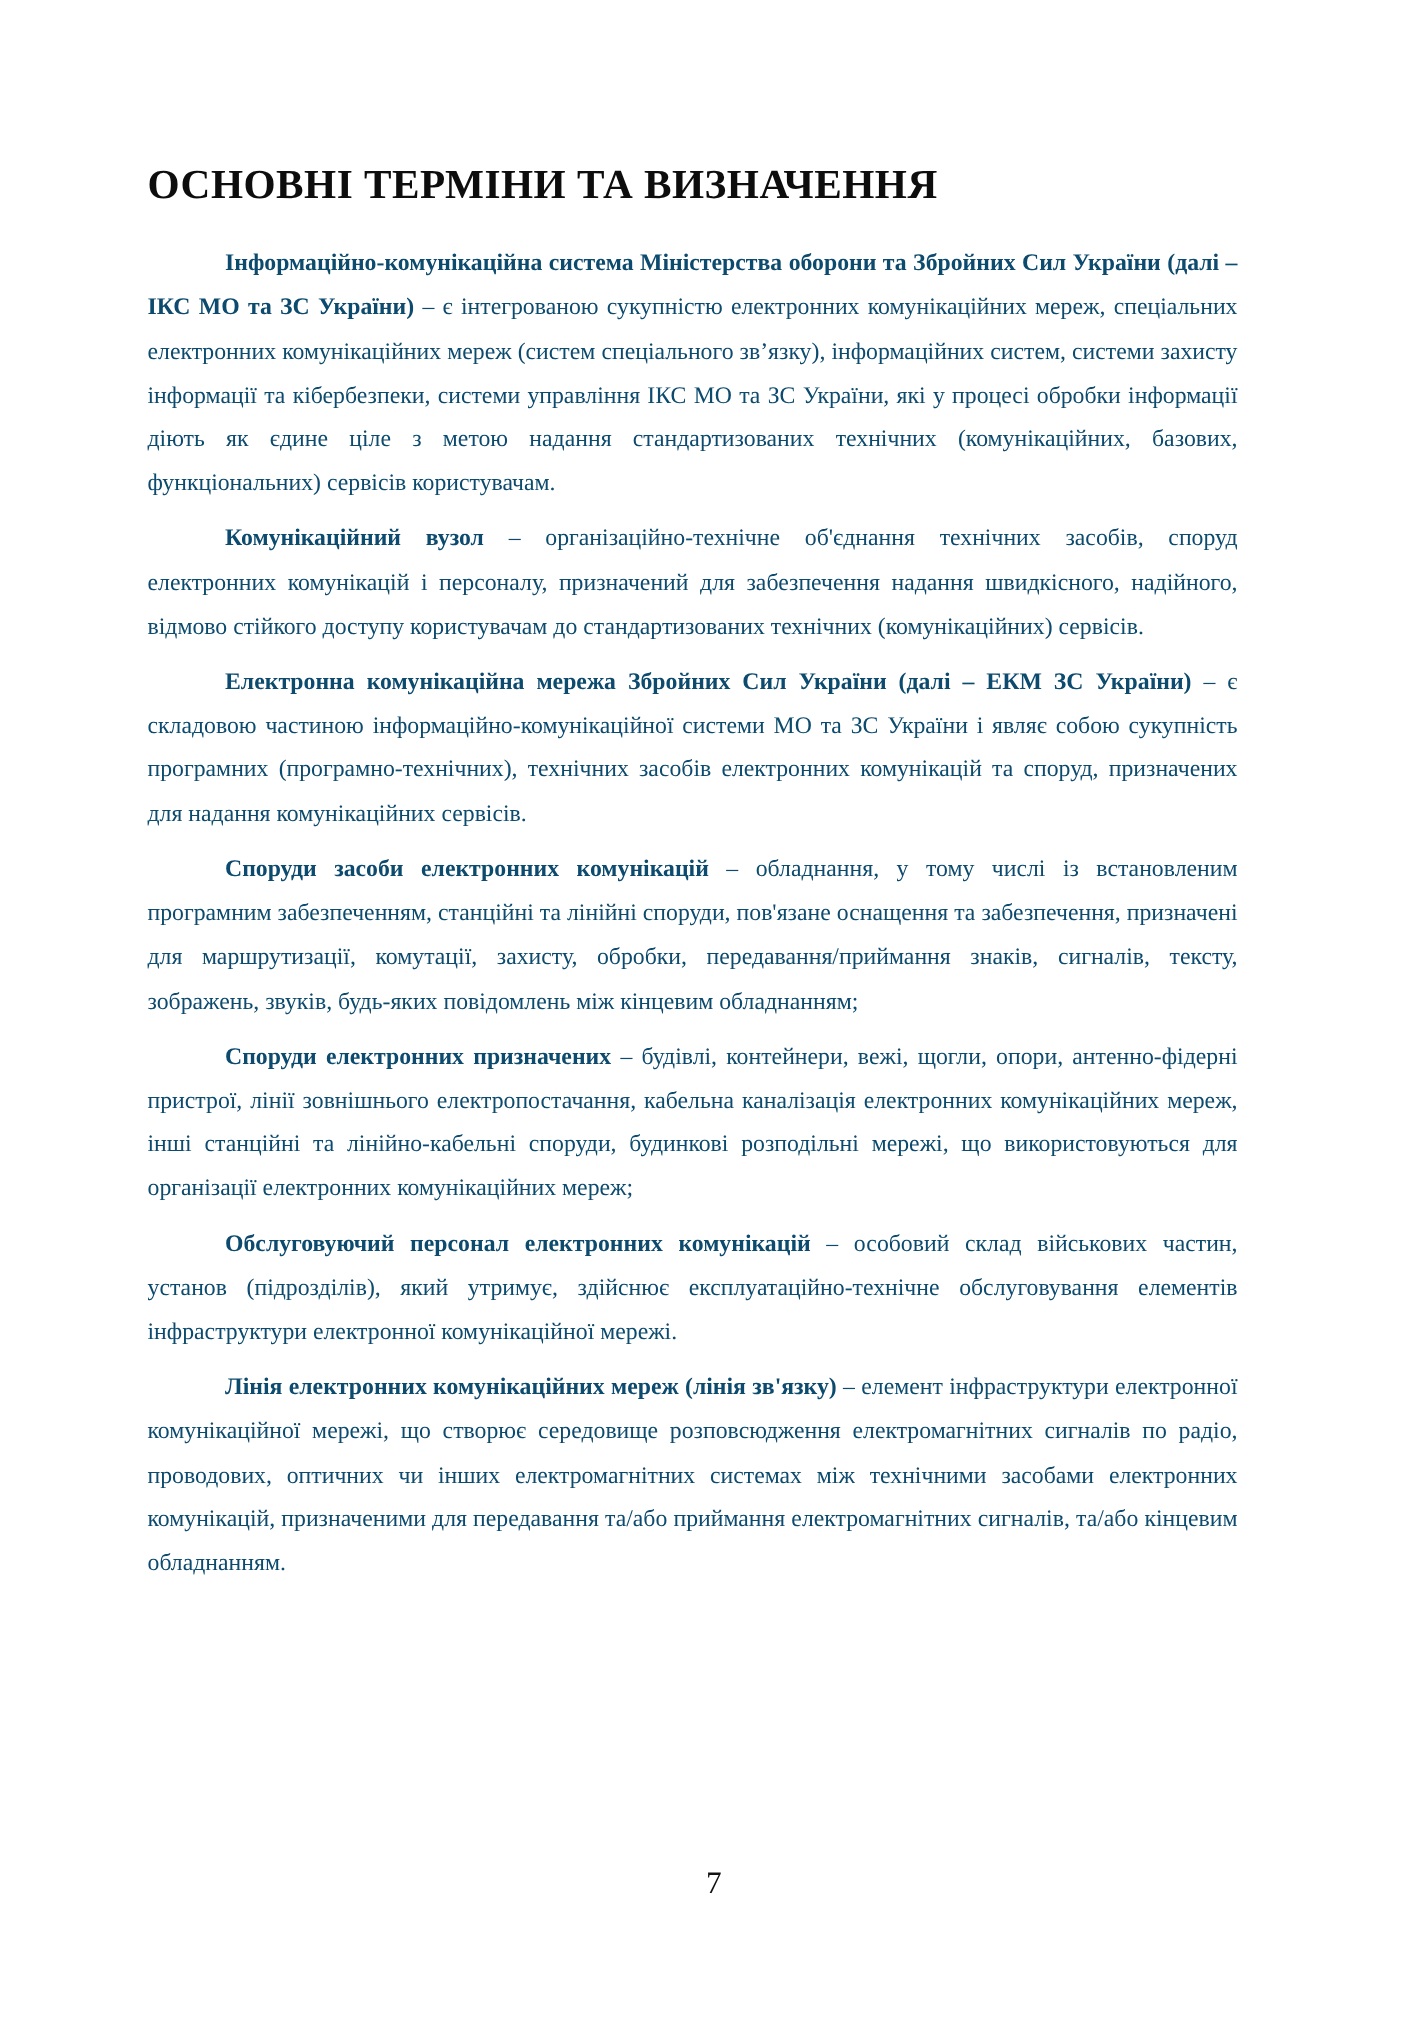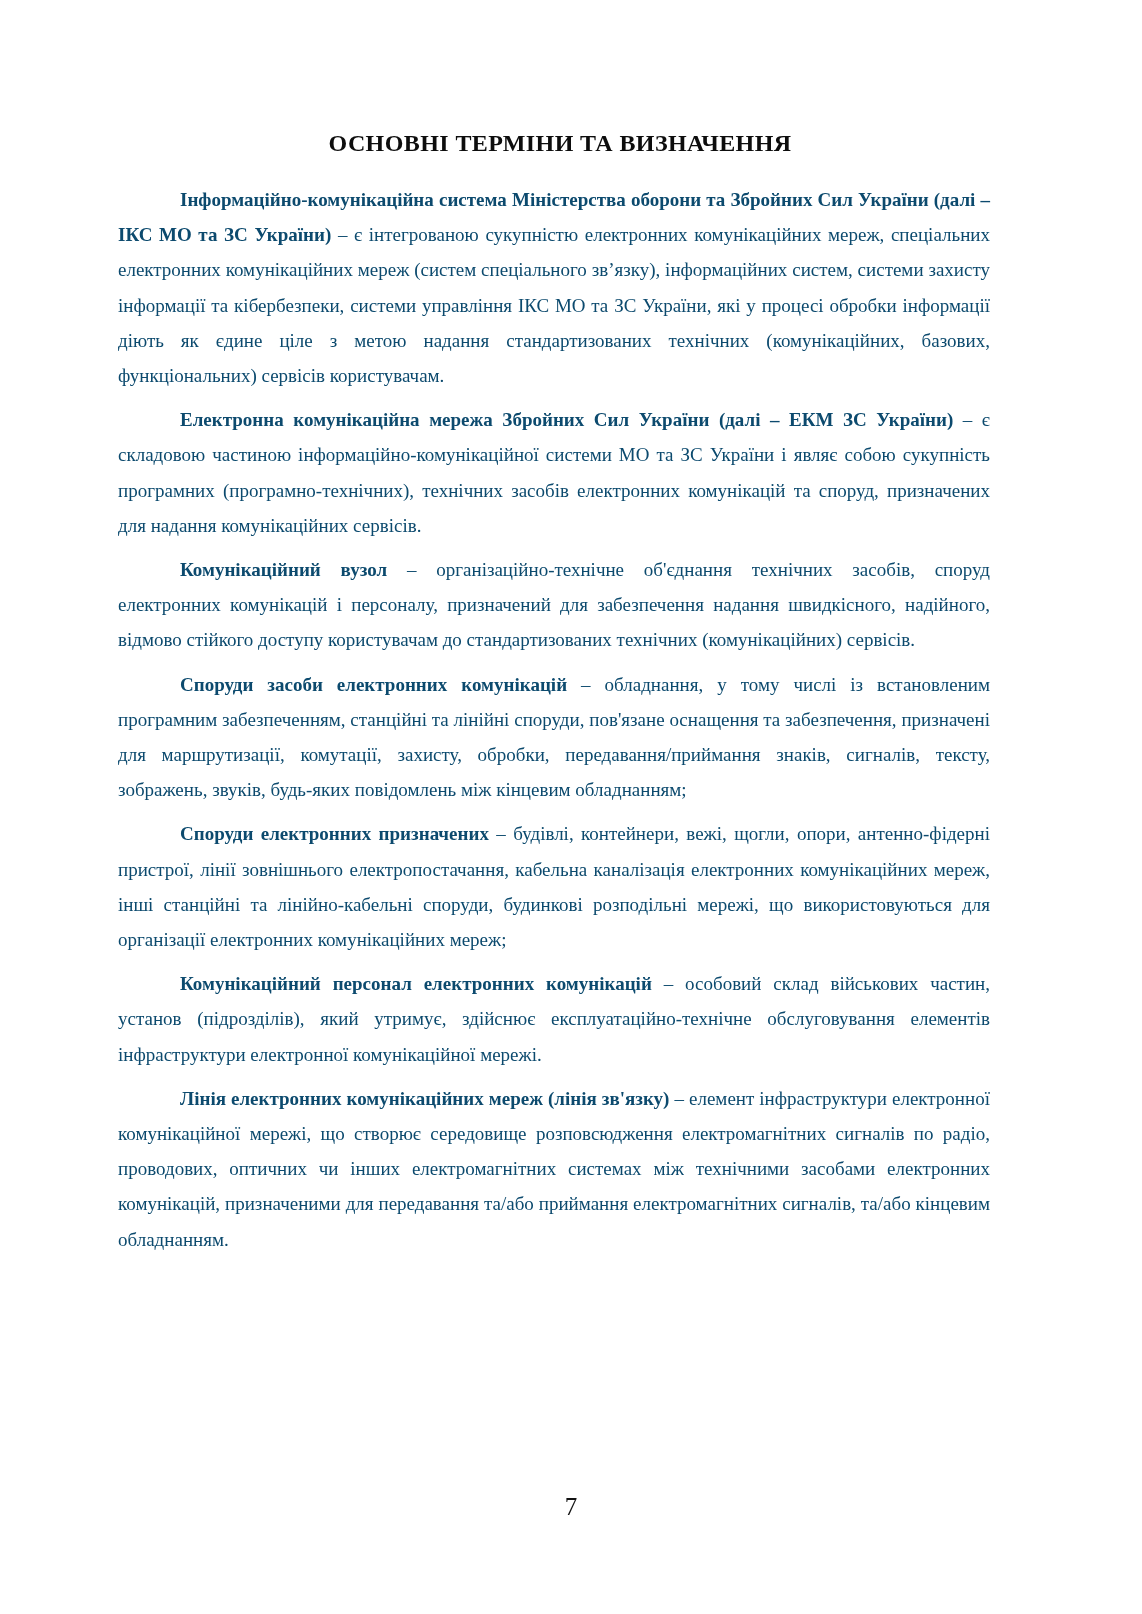--- a/index.html
+++ b/index.html
@@ -19,22 +19,22 @@
     color: #101010;
     overflow: hidden;
   }
   .content {
     position: absolute;
     left: 118px;
     top: 0;
     width: 884px;
   }
   .doc-title {
-    text-align: center;
-    font-size: 24px;
+    text-align: left;
+    font-size: 33px;
     font-weight: bold;
     letter-spacing: 0.4px;
     margin: 0;
     padding-top: 128px;
     padding-bottom: 0;
     line-height: 1.25;
     color: #0d0d0d;
   }
   .body-block {
     margin-top: 24px;
@@ -76,37 +76,37 @@
 
     <h1 class="doc-title">ОСНОВНІ ТЕРМІНИ ТА ВИЗНАЧЕННЯ</h1>
 
     <div class="body-block">
 
       <p class="para">
         <span class="term">Інформаційно-комунікаційна система Міністерства оборони та Збройних Сил України (далі – ІКС МО та ЗС України)</span><span> – є інтегрованою сукупністю електронних комунікаційних мереж, спеціальних електронних комунікаційних мереж (систем спеціального зв’язку), інформаційних систем, системи захисту інформації та кібербезпеки, системи управління ІКС МО та ЗС України, які у процесі обробки інформації діють як єдине ціле з метою надання стандартизованих технічних (комунікаційних, базових, функціональних) сервісів користувачам.</span>
       </p>
 
       <p class="para">
-        <span class="term">Електронна комунікаційна мережа Збройних Сил України (далі – ЕКМ ЗС України)</span><span> – є складовою частиною інформаційно-комунікаційної системи МО та ЗС України і являє собою сукупність програмних (програмно-технічних), технічних засобів електронних комунікацій та споруд, призначених для надання комунікаційних сервісів.</span>
+        <span class="term">Комунікаційний вузол</span><span> – організаційно-технічне об'єднання технічних засобів, споруд  електронних комунікацій і персоналу, призначений для забезпечення надання швидкісного, надійного, відмово стійкого доступу користувачам до стандартизованих технічних (комунікаційних) сервісів.</span>
       </p>
 
       <p class="para">
-        <span class="term">Комунікаційний вузол</span><span> – організаційно-технічне об'єднання технічних засобів, споруд  електронних комунікацій і персоналу, призначений для забезпечення надання швидкісного, надійного, відмово стійкого доступу користувачам до стандартизованих технічних (комунікаційних) сервісів.</span>
+        <span class="term">Електронна комунікаційна мережа Збройних Сил України (далі – ЕКМ ЗС України)</span><span> – є складовою частиною інформаційно-комунікаційної системи МО та ЗС України і являє собою сукупність програмних (програмно-технічних), технічних засобів електронних комунікацій та споруд, призначених для надання комунікаційних сервісів.</span>
       </p>
 
       <p class="para">
         <span class="term">Споруди засоби електронних комунікацій</span><span> – обладнання, у тому числі із встановленим програмним забезпеченням, станційні та лінійні споруди, пов'язане оснащення та забезпечення, призначені для маршрутизації, комутації, захисту, обробки, передавання/приймання знаків, сигналів, тексту, зображень, звуків, будь-яких повідомлень між кінцевим обладнанням;</span>
       </p>
 
       <p class="para">
         <span class="term">Споруди електронних призначених</span><span> – будівлі, контейнери, вежі, щогли, опори, антенно-фідерні пристрої, лінії зовнішнього електропостачання, кабельна каналізація електронних комунікаційних мереж, інші станційні та лінійно-кабельні споруди, будинкові розподільні мережі, що використовуються для організації електронних комунікаційних мереж;</span>
       </p>
 
       <p class="para">
-        <span class="term">Комунікаційний персонал електронних комунікацій</span><span> – особовий склад військових частин, установ (підрозділів), який утримує, здійснює експлуатаційно-технічне обслуговування елементів інфраструктури електронної комунікаційної мережі.</span>
+        <span class="term">Обслуговуючий персонал електронних комунікацій</span><span> – особовий склад військових частин, установ (підрозділів), який утримує, здійснює експлуатаційно-технічне обслуговування елементів інфраструктури електронної комунікаційної мережі.</span>
       </p>
 
       <p class="para">
         <span class="term">Лінія електронних комунікаційних мереж (лінія зв'язку)</span><span> – елемент інфраструктури електронної комунікаційної мережі, що створює середовище розповсюдження електромагнітних сигналів по радіо, проводових,  оптичних чи інших електромагнітних системах між технічними засобами електронних комунікацій, призначеними для передавання та/або приймання електромагнітних сигналів, та/або кінцевим обладнанням.</span>
       </p>
 
     </div>
   </div>
 
   <div class="page-number">7</div>

